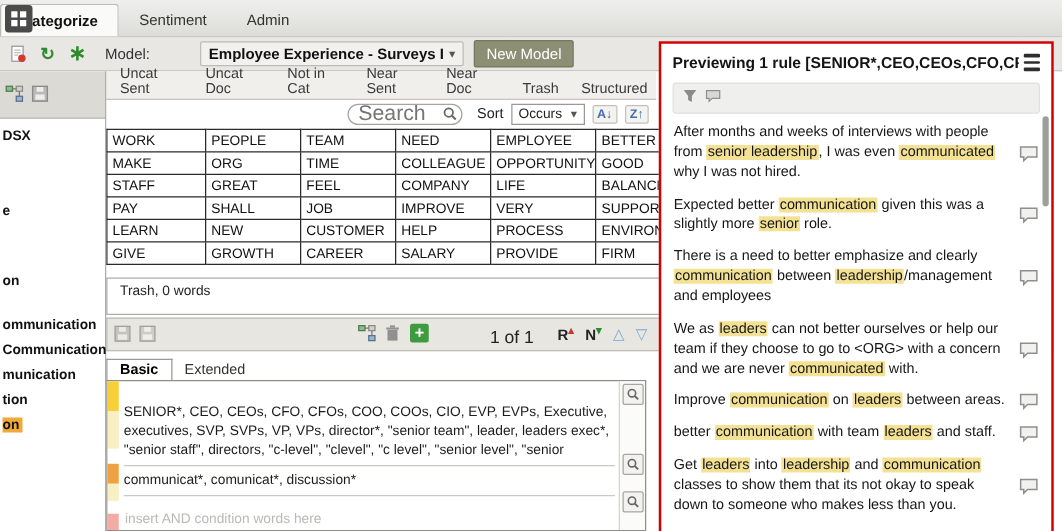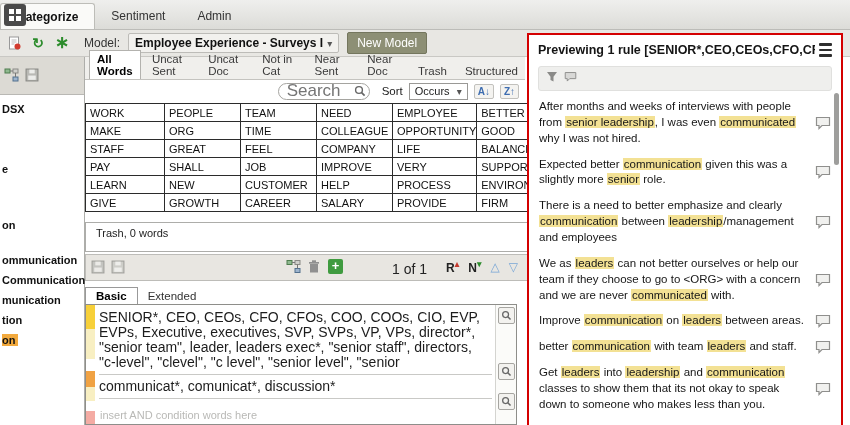--- a/index.html
+++ b/index.html
@@ -20,21 +20,21 @@
 
   
   .toolbar { position:absolute; left:0; top:30px; width:850px; height:27px; background:#e8e7e3;
     border-bottom:1px solid #c9c8c4; display:flex; align-items:center; gap:8px; padding:0 6px; }
   .tb-icon { display:inline-flex; align-items:center; justify-content:center; width:16px; height:16px; }
   .glyph { font-size:14px; line-height:14px; font-weight:bold; }
   .green { color:#2c8c2c; }
   .star { font-size:17px; }
   .model-label { color:#333; margin-left:6px; }
   .model-select { display:inline-flex; align-items:center; gap:4px; color:#111; font-weight:bold;
-    background:#f2f1ee; border:1px solid #bdbcb8; border-radius:2px; padding:2px 6px; }
+    background:#f2f1ee; border:1px solid #bdbcb8; border-radius:2px; padding:2px 6px;margin-left:32px; }
   .caret { font-size:10px; color:#555; font-weight:normal; }
   .new-model-btn { background:#8d8f75; color:#fff; border:1px solid #74765e; border-radius:2px;
     padding:3px 9px; font-size:12px; font-family:inherit; }
 
   
   .sidebar-panel { position:absolute; left:0; top:57px; width:84px; height:368px; background:#fff; }
   .sidebar-tools { height:38px; background:#dcdad4; border-bottom:1px solid #b9b8b4;
     display:flex; align-items:center; gap:6px; padding:0 4px; }
   .mini-icon { display:inline-flex; width:15px; height:15px; }
   .v-divider { position:absolute; left:84px; top:57px; width:1px; height:368px; background:#aeaeaa; z-index:2; }
@@ -95,21 +95,21 @@
     border:1px solid #8e8e8a; background:#fff; overflow:hidden; }
   .gutter { position:absolute; left:0; top:0; bottom:0; width:9px; display:flex; flex-direction:column; }
   .gseg { width:100%; }
   .g-yellow { background:#f7d039; height:24px; }
   .g-pale { background:#f8efc2; height:30px; }
   .g-white { background:#fff; height:12px; }
   .g-orange { background:#f0a243; height:16px; }
   .g-pale2 { background:#f8efc2; height:14px; }
   .g-white2 { background:#fff; height:10px; }
   .g-pink { background:#f4aba3; flex:1; }
-  .ed-text { margin:5px 24px 0 13px; font-size:14px; line-height:15px; color:#1c1c1c; }
+  .ed-text { margin:18px 24px 0 13px; font-size:11px; line-height:15px; color:#1c1c1c; }
   .ed-div { border-top:1px solid #c9c9c6; margin:4px 0; }
   .ed-ph { position:absolute; left:14px; top:104px; color:#b9b9b6; font-size:11px; }
   .mag-gutter { position:absolute; right:0; top:0; bottom:0; width:21px; border-left:1px solid #d4d4d0; background:#fbfbf9; }
   .mag-btn { position:absolute; left:2px; width:17px; height:17px; border:1px solid #a6a5a1; background:#f3f2ef;
     display:flex; align-items:center; justify-content:center; border-radius:2px; }
 
   
   .preview { position:absolute; left:527px; top:33px; width:316px; height:400px;
     border:2px solid var(--panel-border,#d40000); background:#fff; z-index:10;
     padding:8px 9px; overflow:hidden; }
@@ -187,21 +187,20 @@
   <span class="frag" style="top:163px">e</span>
   <span class="frag" style="top:219px">on</span>
   <span class="frag" style="top:254px">ommunication</span>
   <span class="frag" style="top:274px">Communication</span>
   <span class="frag" style="top:294px">munication</span>
   <span class="frag" style="top:314px">tion</span>
   <span class="frag hl" style="top:334px">on</span>
   <div class="v-divider"></div>
 
   <div class="view-tabs">
-    <span class="v-tab active">All Words</span>
     <span class="v-tab">Uncat Sent</span>
     <span class="v-tab">Uncat Doc</span>
     <span class="v-tab">Not in Cat</span>
     <span class="v-tab">Near Sent</span>
     <span class="v-tab">Near Doc</span>
     <span class="v-tab">Trash</span>
     <span class="v-tab">Structured</span>
   </div>
 
   <div class="search-row">

